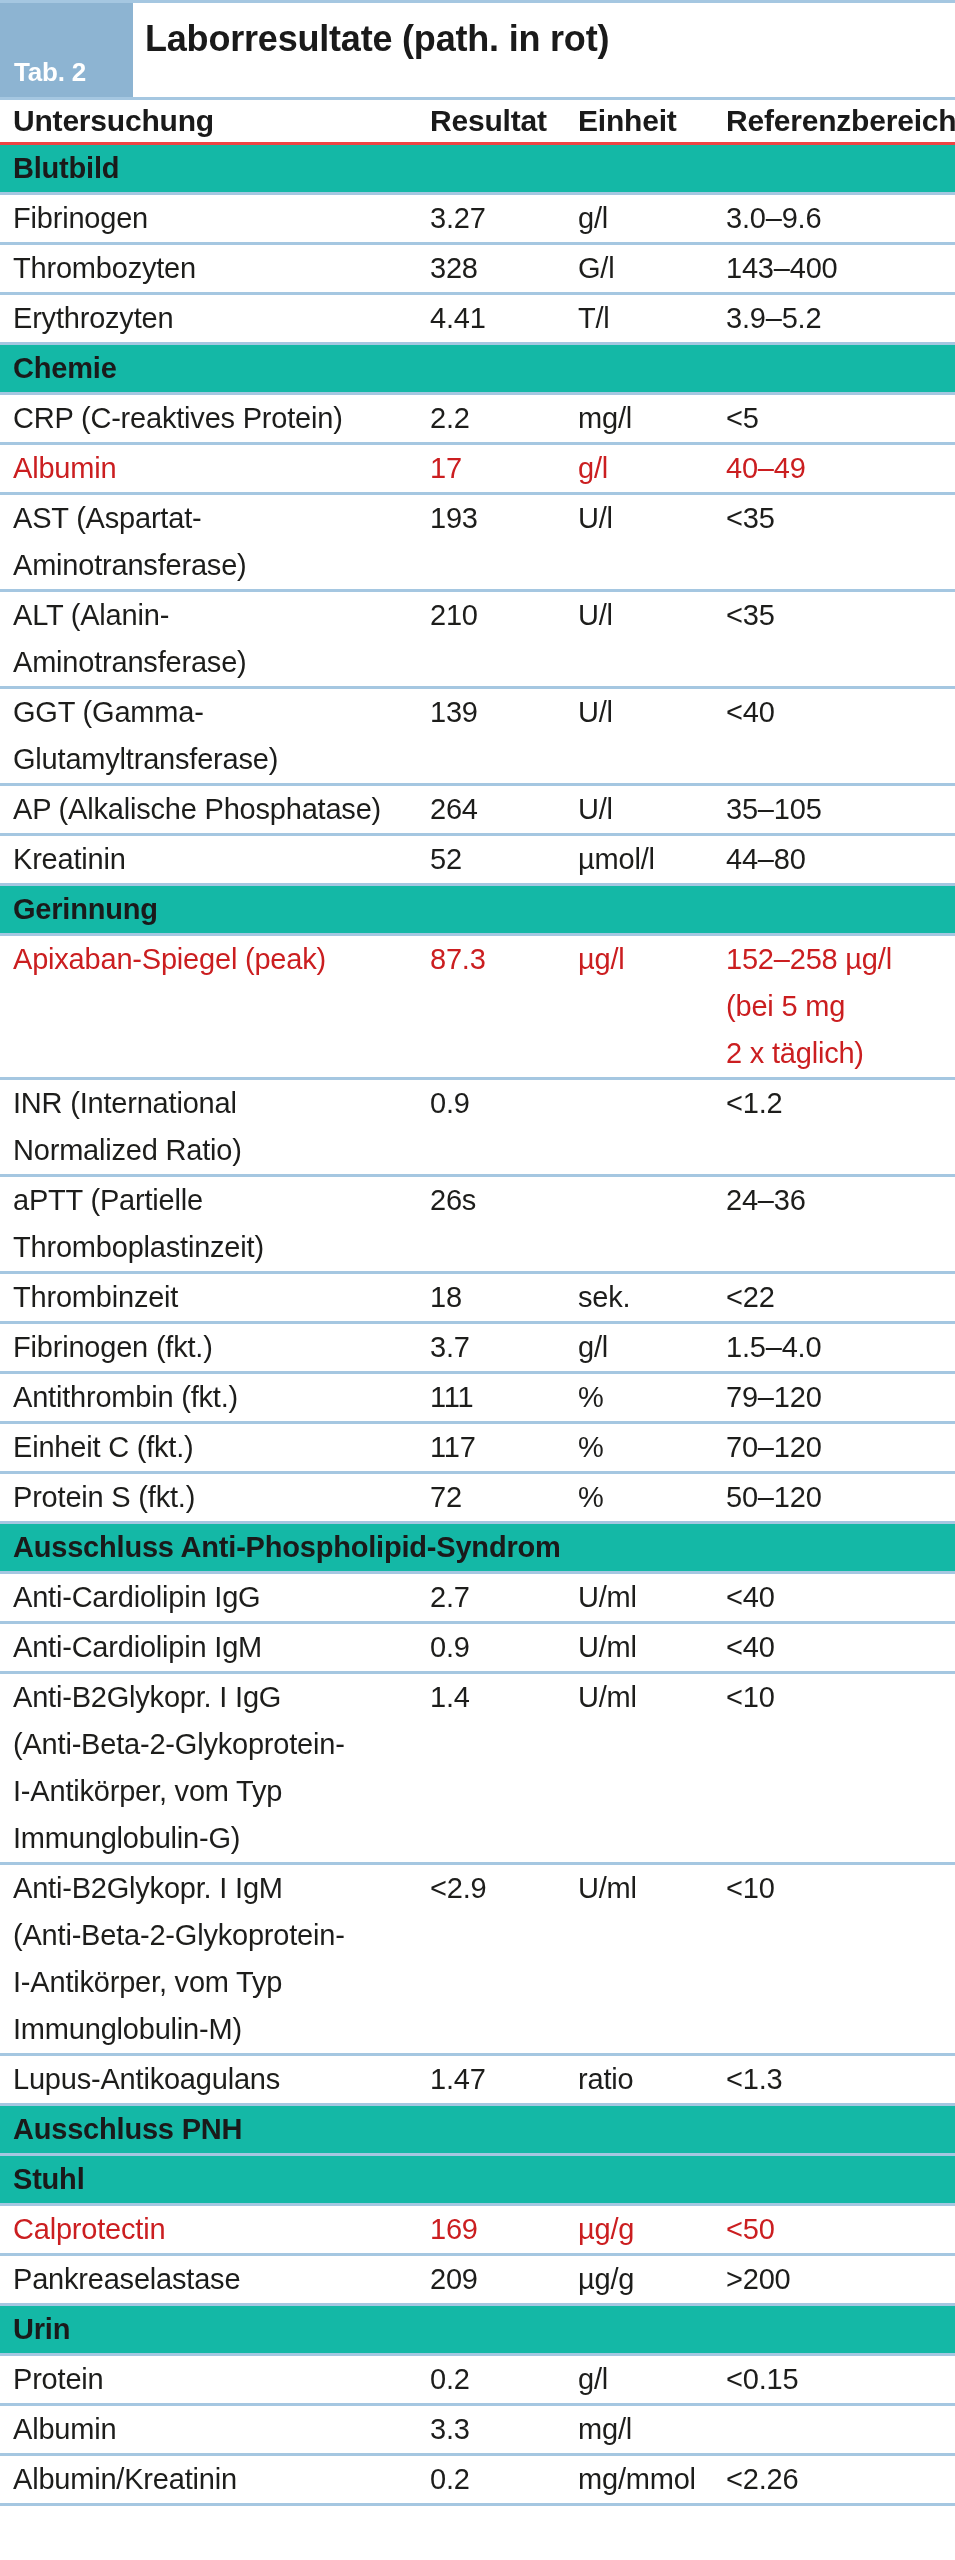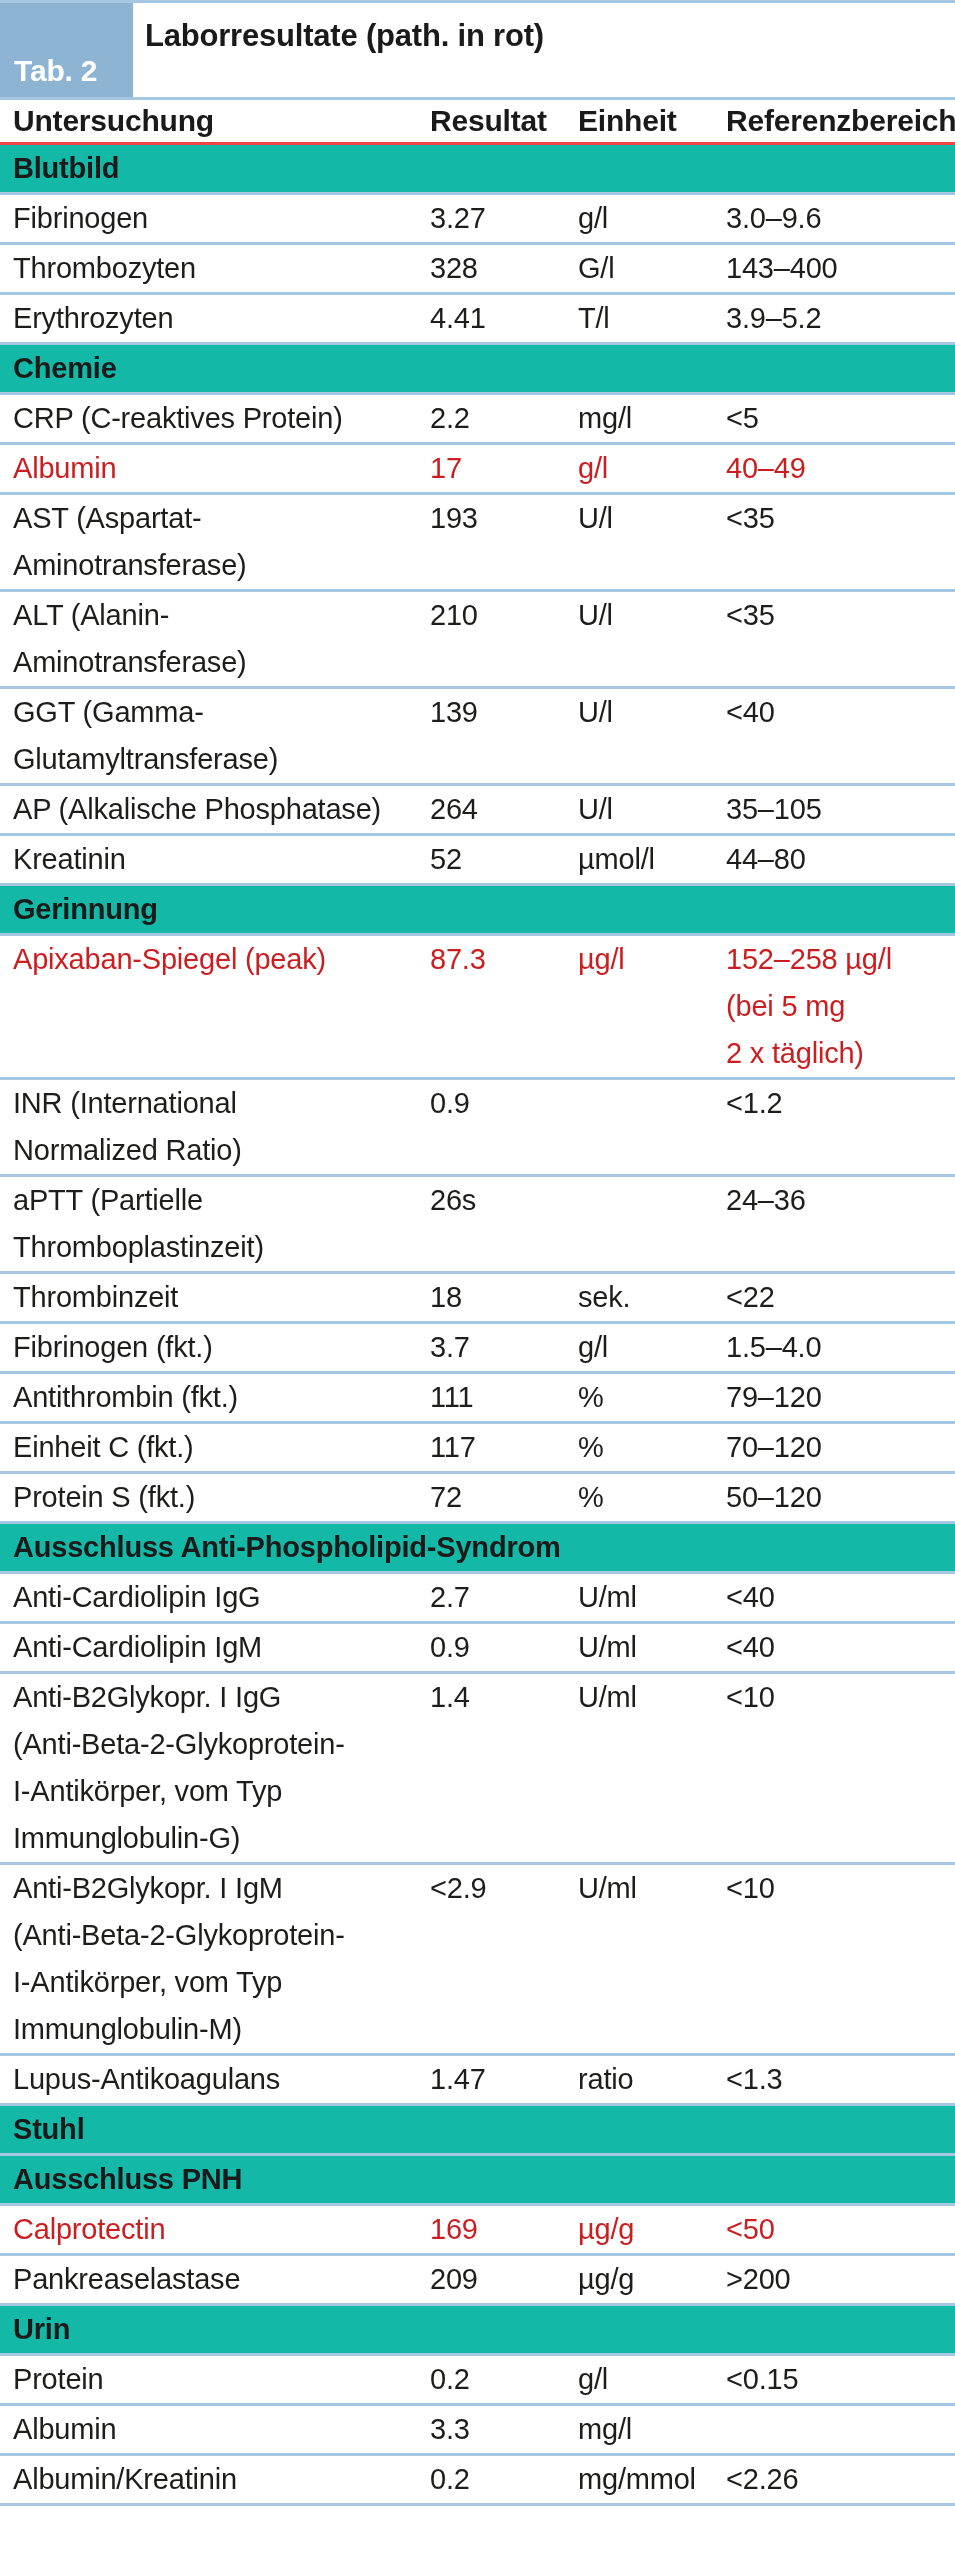--- a/index.html
+++ b/index.html
@@ -22,29 +22,29 @@
     border-bottom:3px solid #a5c7e1;
     height:94px;
     box-sizing:content-box;
   }
   .tab-box {
     width:133px;
     flex:0 0 133px;
     background:#8db4d2;
     color:#ffffff;
     font-weight:bold;
-    font-size:30px;
+    font-size:26px;
     display:flex;
     align-items:flex-end;
     padding:8px 0 9px 14px;
     box-sizing:border-box;
   }
   .title {
     font-weight:bold;
-    font-size:31px;
+    font-size:36px;
     color:#1a1a1a;
     padding:15px 0 0 12px;
   }
   
   table.lab {
     width:100%;
     border-collapse:collapse;
     table-layout:fixed;
     font-size:29px;
   }
@@ -268,24 +268,24 @@
           <td>U/ml</td>
           <td>&lt;10</td>
         </tr>
         <tr>
           <td>Lupus-Antikoagulans</td>
           <td>1.47</td>
           <td>ratio</td>
           <td>&lt;1.3</td>
         </tr>
         <tr>
+          <td colspan="4" class="section">Ausschluss PNH</td>
+        </tr>
+        <tr>
           <td colspan="4" class="section">Stuhl</td>
-        </tr>
-        <tr>
-          <td colspan="4" class="section">Ausschluss PNH</td>
         </tr>
         <tr class="path">
           <td>Calprotectin</td>
           <td>169</td>
           <td>µg/g</td>
           <td>&lt;50</td>
         </tr>
         <tr>
           <td>Pankreaselastase</td>
           <td>209</td>

